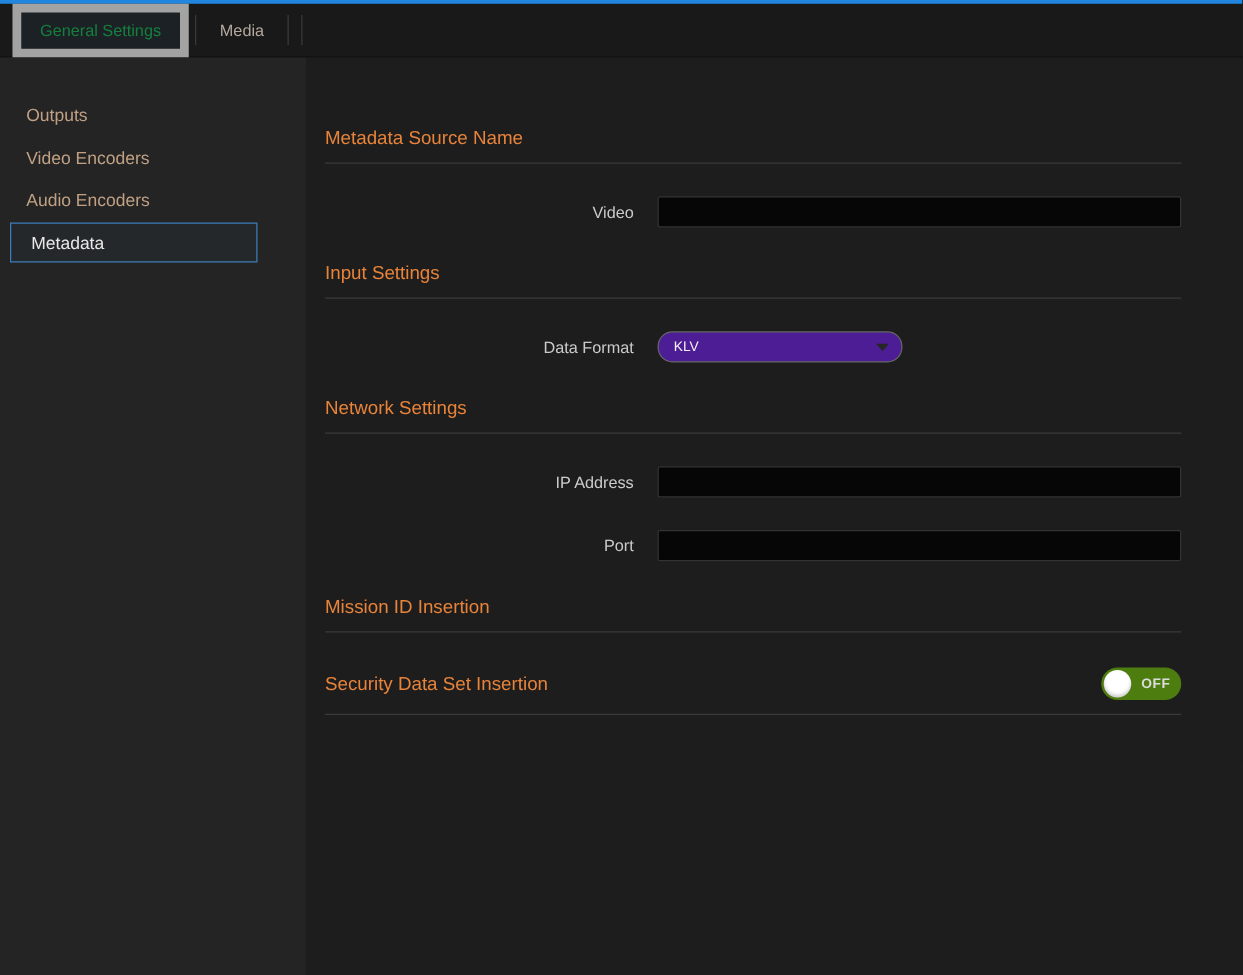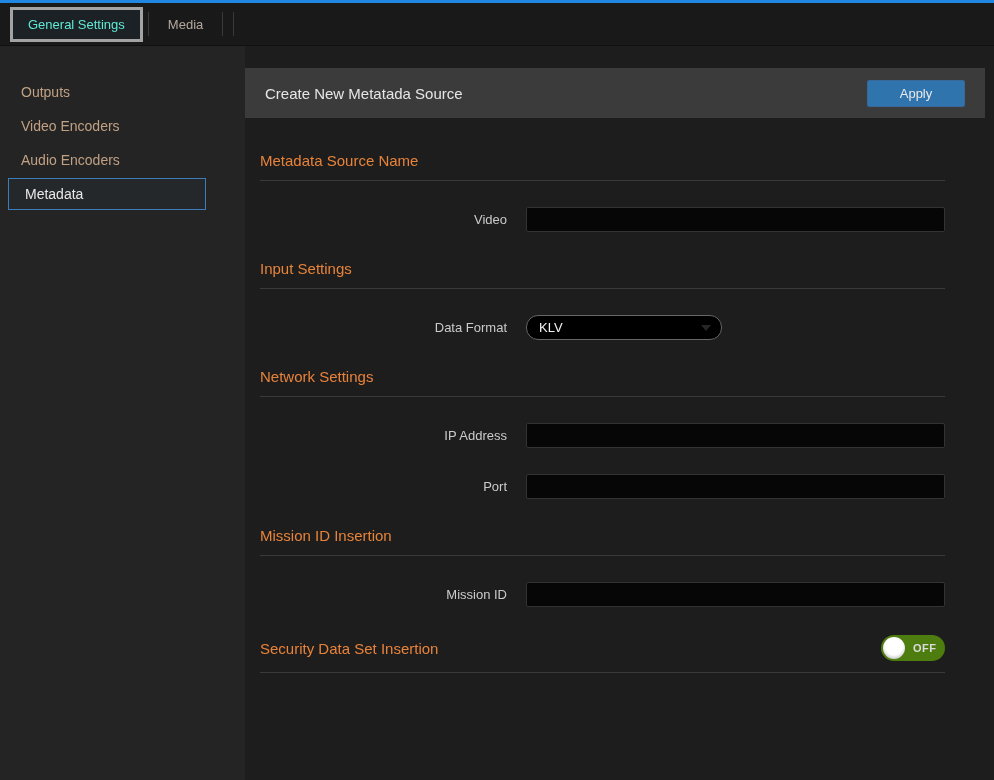--- a/index.html
+++ b/index.html
@@ -16,22 +16,22 @@
     border-bottom: 1px solid #101010;
     display: flex; align-items: center;
     padding-left: 10px;
   }
   .tab {
     color: #b3a89e; font-size: 13px;
     padding: 7px 14px; white-space: nowrap;
     cursor: default;
   }
   .tab.active {
-    color: #5eead4;
-    border: 3px solid #a3a3a3;
+    color: #15803d;
+    border: 7px solid #a3a3a3;
     background: rgba(61,124,184,0.08);
     padding: 7px 15px;
   }
   .tab-sep { width: 1px; height: 24px; background: #3a3a3a; margin: 0 5px; }
 
   
   .body { flex: 1; display: flex; min-height: 0; }
 
   
   .sidebar { width: 245px; flex-shrink: 0; background: #242424; padding-top: 29px; }
@@ -80,23 +80,23 @@
   .text-input {
     flex: 1; height: 25px;
     background: #060606; color: #dddddd;
     border: 1px solid #333333; border-radius: 2px;
     padding: 0 8px; font-size: 13px;
     font-family: "Liberation Sans", sans-serif;
   }
 
   .dropdown {
     width: 196px; height: 25px;
-    background: #000000; border: 1px solid #666666; border-radius: 12px;
+    background: #4c1d95; border: 1px solid #666666; border-radius: 12px;
     display: flex; align-items: center;
-    color: #f2f2f2; font-size: 13px;
+    color: #f2f2f2; font-size: 11px;
     padding-left: 12px; position: relative; cursor: default;
   }
   .caret {
     position: absolute; right: 10px; top: 9px;
     width: 0; height: 0;
     border-left: 5px solid transparent;
     border-right: 5px solid transparent;
     border-top: 6px solid #262626;
   }
 
@@ -145,24 +145,20 @@
       <div class="side-item">
         <span>Audio Encoders</span>
       </div>
       <div class="side-item selected">
         <span>Metadata</span>
       </div>
     </div>
 
     <div class="main">
 
-      <div class="panel-header">
-        <div class="panel-title">Create New Metatada Source</div>
-        <button class="apply-btn">Apply</button>
-      </div>
 
       <div class="content">
 
         <div class="section">
           <div class="section-heading">Metadata Source Name</div>
           <div class="rule"></div>
           <div class="form-row">
             <div class="form-label">Video</div>
             <input class="text-input" type="text" value="" style="">
           </div>
@@ -189,24 +185,20 @@
           </div>
           <div class="form-row">
             <div class="form-label">Port</div>
             <input class="text-input" type="text" value="" style="">
           </div>
         </div>
 
         <div class="section">
           <div class="section-heading">Mission ID Insertion</div>
           <div class="rule"></div>
-          <div class="form-row">
-            <div class="form-label">Mission ID</div>
-            <input class="text-input" type="text" value="" style="">
-          </div>
         </div>
 
         <div class="section">
           <div class="section-heading-row">
             <div class="section-heading">Security Data Set Insertion</div>
             <div class="toggle">
               <span class="knob"></span>
               <span class="toggle-label">OFF</span>
             </div>
           </div>

